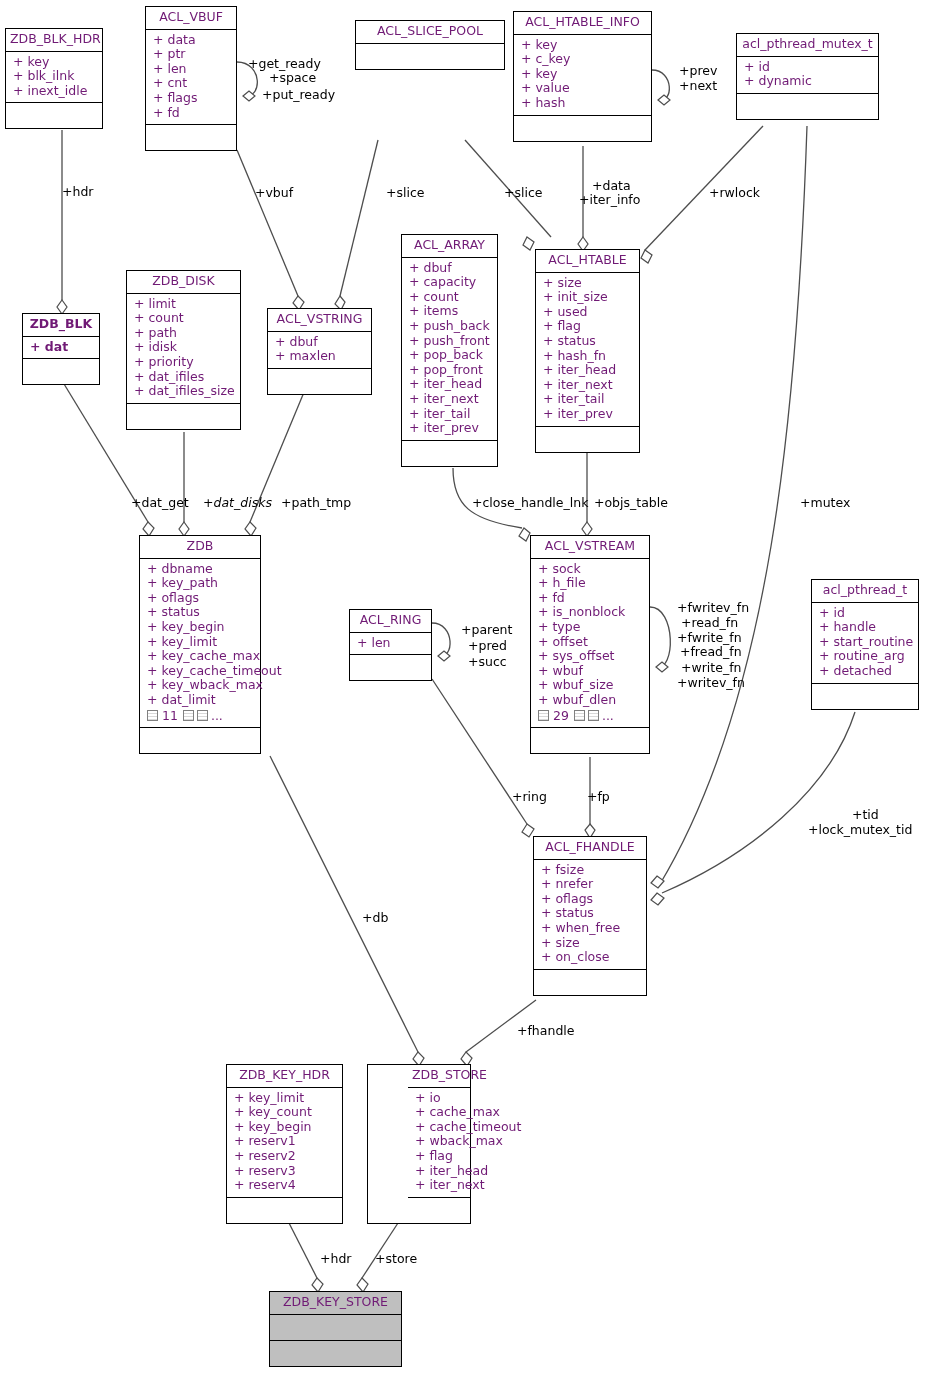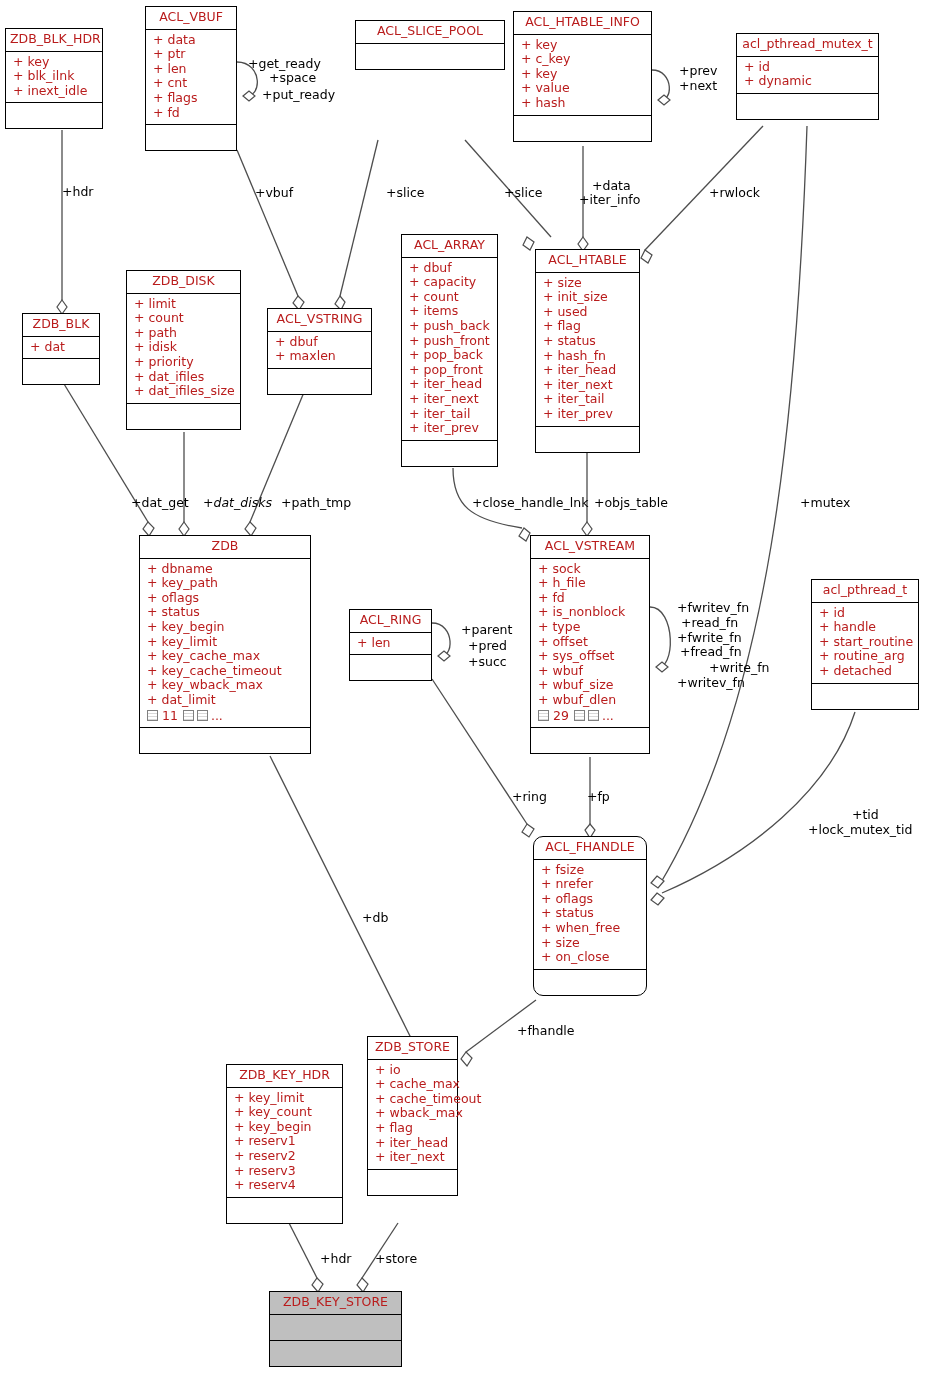--- a/index.html
+++ b/index.html
@@ -25,21 +25,21 @@
     width: 925px;
     height: 1375px;
   }
   .uml-class {
     position: absolute;
     box-sizing: border-box;
     border: 1px solid #000000;
     background: #ffffff;
     font-size: 12.5px;
     line-height: 14.6px;
-    color: #b91c1c;
+    color: #701a75;
   }
   .uml-class.highlight {
     background: #bfbfbf;
     border: 1px solid #000000;
   }
   .uml-class.highlight .cls-name-row,
   .uml-class.highlight .cls-attr-row,
   .uml-class.highlight .cls-ops-row {
     background: #bfbfbf;
   }
@@ -231,21 +231,21 @@
         <div class="cls-ops-row"></div>
       </div>
       <div class="uml-class" style="left: 736px; top: 33px; width: 143px;">
         <div class="cls-name-row">acl_pthread_mutex_t</div>
         <div class="cls-attr-row">
           <div class="attr-line">+ id</div>
           <div class="attr-line">+ dynamic</div>
         </div>
         <div class="cls-ops-row"></div>
       </div>
-      <div class="uml-class" style="left: 22px; top: 313px; width: 78px;">
+      <div class="uml-class" style="left: 22px; top: 313px; width: 78px; font-weight: bold;">
         <div class="cls-name-row">ZDB_BLK</div>
         <div class="cls-attr-row">
           <div class="attr-line">+ dat</div>
         </div>
         <div class="cls-ops-row"></div>
       </div>
       <div class="uml-class" style="left: 126px; top: 270px; width: 115px;">
         <div class="cls-name-row">ZDB_DISK</div>
         <div class="cls-attr-row">
           <div class="attr-line">+ limit</div>
@@ -293,21 +293,21 @@
           <div class="attr-line">+ flag</div>
           <div class="attr-line">+ status</div>
           <div class="attr-line">+ hash_fn</div>
           <div class="attr-line">+ iter_head</div>
           <div class="attr-line">+ iter_next</div>
           <div class="attr-line">+ iter_tail</div>
           <div class="attr-line">+ iter_prev</div>
         </div>
         <div class="cls-ops-row"></div>
       </div>
-      <div class="uml-class" style="left: 139px; top: 535px; width: 172px;">
+      <div class="uml-class" style="left: 139px; top: 535px; width: 122px;">
         <div class="cls-name-row">ZDB</div>
         <div class="cls-attr-row">
           <div class="attr-line">+ dbname</div>
           <div class="attr-line">+ key_path</div>
           <div class="attr-line">+ oflags</div>
           <div class="attr-line">+ status</div>
           <div class="attr-line">+ key_begin</div>
           <div class="attr-line">+ key_limit</div>
           <div class="attr-line">+ key_cache_max</div>
           <div class="attr-line">+ key_cache_timeout</div>
@@ -357,21 +357,21 @@
         <div class="cls-name-row">acl_pthread_t</div>
         <div class="cls-attr-row">
           <div class="attr-line">+ id</div>
           <div class="attr-line">+ handle</div>
           <div class="attr-line">+ start_routine</div>
           <div class="attr-line">+ routine_arg</div>
           <div class="attr-line">+ detached</div>
         </div>
         <div class="cls-ops-row"></div>
       </div>
-      <div class="uml-class" style="left: 533px; top: 836px; width: 114px; border-radius: 10px;">
+      <div class="uml-class" style="left: 533px; top: 836px; width: 114px;">
         <div class="cls-name-row">ACL_FHANDLE</div>
         <div class="cls-attr-row">
           <div class="attr-line">+ fsize</div>
           <div class="attr-line">+ nrefer</div>
           <div class="attr-line">+ oflags</div>
           <div class="attr-line">+ status</div>
           <div class="attr-line">+ when_free</div>
           <div class="attr-line">+ size</div>
           <div class="attr-line">+ on_close</div>
         </div>
@@ -383,21 +383,21 @@
           <div class="attr-line">+ key_limit</div>
           <div class="attr-line">+ key_count</div>
           <div class="attr-line">+ key_begin</div>
           <div class="attr-line">+ reserv1</div>
           <div class="attr-line">+ reserv2</div>
           <div class="attr-line">+ reserv3</div>
           <div class="attr-line">+ reserv4</div>
         </div>
         <div class="cls-ops-row"></div>
       </div>
-      <div class="uml-class" style="left: 367px; top: 1036px; width: 91px;">
+      <div class="uml-class" style="left: 367px; top: 1064px; width: 104px; padding-left: 40px;">
         <div class="cls-name-row">ZDB_STORE</div>
         <div class="cls-attr-row">
           <div class="attr-line">+ io</div>
           <div class="attr-line">+ cache_max</div>
           <div class="attr-line">+ cache_timeout</div>
           <div class="attr-line">+ wback_max</div>
           <div class="attr-line">+ flag</div>
           <div class="attr-line">+ iter_head</div>
           <div class="attr-line">+ iter_next</div>
         </div>
@@ -428,21 +428,21 @@
       <div class="edge-label" style="left: 472px; top: 496px;">+close_handle_lnk</div>
       <div class="edge-label" style="left: 594px; top: 496px;">+objs_table</div>
       <div class="edge-label" style="left: 800px; top: 496px;">+mutex</div>
       <div class="edge-label" style="left: 461px; top: 623px;">+parent</div>
       <div class="edge-label" style="left: 468px; top: 639px;">+pred</div>
       <div class="edge-label" style="left: 468px; top: 655px;">+succ</div>
       <div class="edge-label" style="left: 677px; top: 601px;">+fwritev_fn</div>
       <div class="edge-label" style="left: 681px; top: 616px;">+read_fn</div>
       <div class="edge-label" style="left: 677px; top: 631px;">+fwrite_fn</div>
       <div class="edge-label" style="left: 680px; top: 645px;">+fread_fn</div>
-      <div class="edge-label" style="left: 681px; top: 661px; margin-left: 28px;">+write_fn</div>
+      <div class="edge-label" style="left: 681px; top: 661px;">+write_fn</div>
       <div class="edge-label" style="left: 677px; top: 676px;">+writev_fn</div>
       <div class="edge-label" style="left: 512px; top: 790px;">+ring</div>
       <div class="edge-label" style="left: 587px; top: 790px;">+fp</div>
       <div class="edge-label" style="left: 852px; top: 808px;">+tid</div>
       <div class="edge-label" style="left: 808px; top: 823px;">+lock_mutex_tid</div>
       <div class="edge-label" style="left: 362px; top: 911px;">+db</div>
       <div class="edge-label" style="left: 517px; top: 1024px;">+fhandle</div>
       <div class="edge-label" style="left: 320px; top: 1252px;">+hdr</div>
       <div class="edge-label" style="left: 375px; top: 1252px;">+store</div>
     </div>

